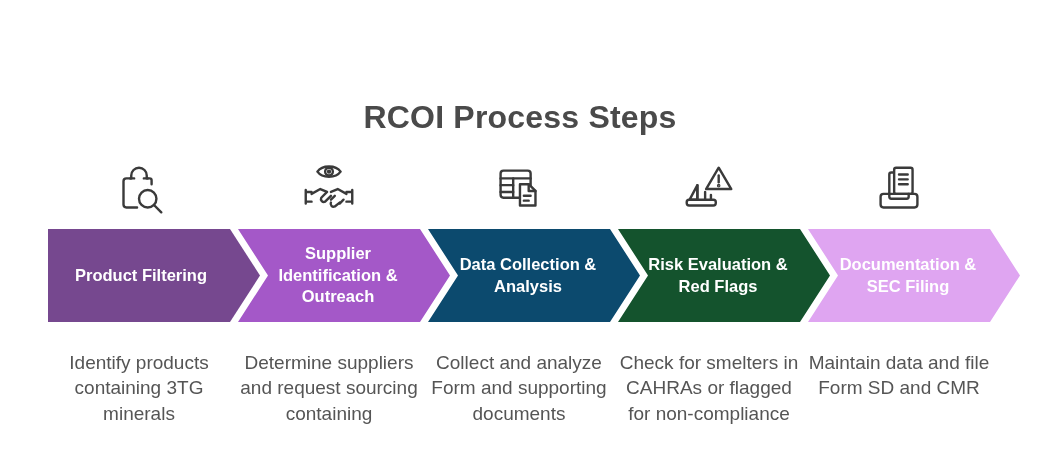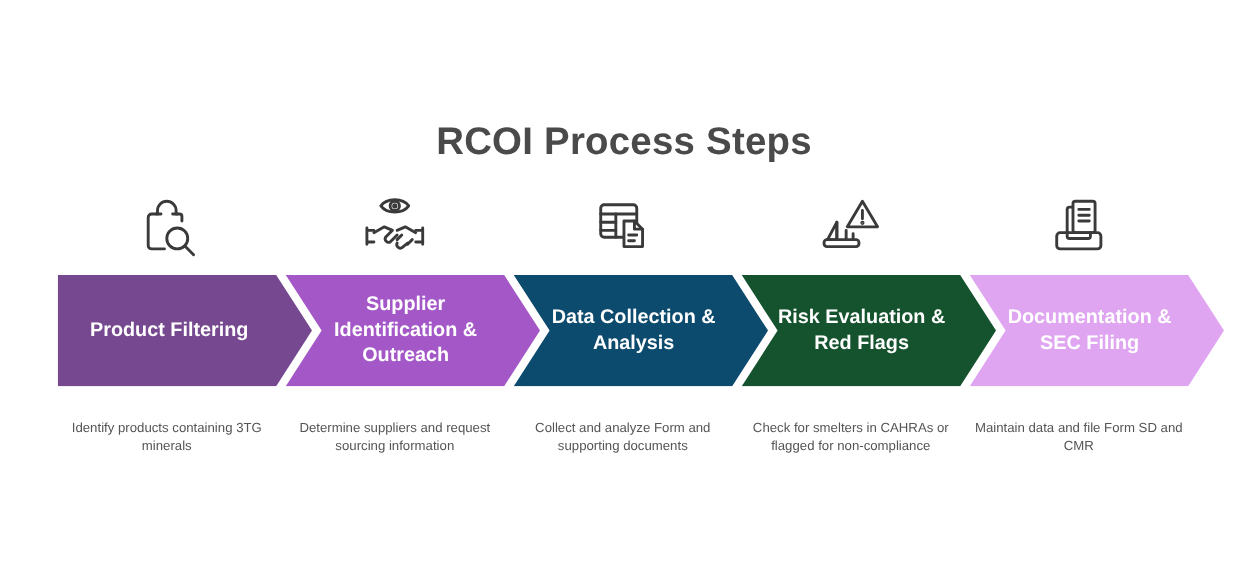--- a/index.html
+++ b/index.html
@@ -60,21 +60,21 @@
   .chevron.first {
     padding-left: 14px;
     clip-path: polygon(0 0, calc(100% - 30px) 0, 100% 50%, calc(100% - 30px) 100%, 0 100%);
   }
   .desc-row { top: 350px; }
   .desc-cell {
     position: absolute;
     top: 0;
     width: 182px;
     text-align: center;
-    font-size: 11px;
+    font-size: 19px;
     line-height: 1.33;
     color: #555555;
   }
   .p0 { left: 0; }
   .p1 { left: 190px; }
   .p2 { left: 380px; }
   .p3 { left: 570px; }
   .p4 { left: 760px; }
 </style>
 </head>
@@ -154,19 +154,19 @@
     <div class="chevron p3" style="background: #14532d;">
       <span>Risk Evaluation &amp; Red Flags</span>
     </div>
     <div class="chevron p4" style="background: rgb(223, 165, 241);">
       <span>Documentation &amp; SEC Filing</span>
     </div>
   </div>
 
   <div class="desc-row">
     <div class="desc-cell p0">Identify products containing 3TG minerals</div>
-    <div class="desc-cell p1">Determine suppliers and request sourcing information</div>
+    <div class="desc-cell p1">Determine suppliers and request sourcing containing</div>
     <div class="desc-cell p2">Collect and analyze Form and supporting documents</div>
     <div class="desc-cell p3">Check for smelters in CAHRAs or flagged for non-compliance</div>
     <div class="desc-cell p4">Maintain data and file Form SD and CMR</div>
   </div>
 
 </div>
 
 </body></html>

